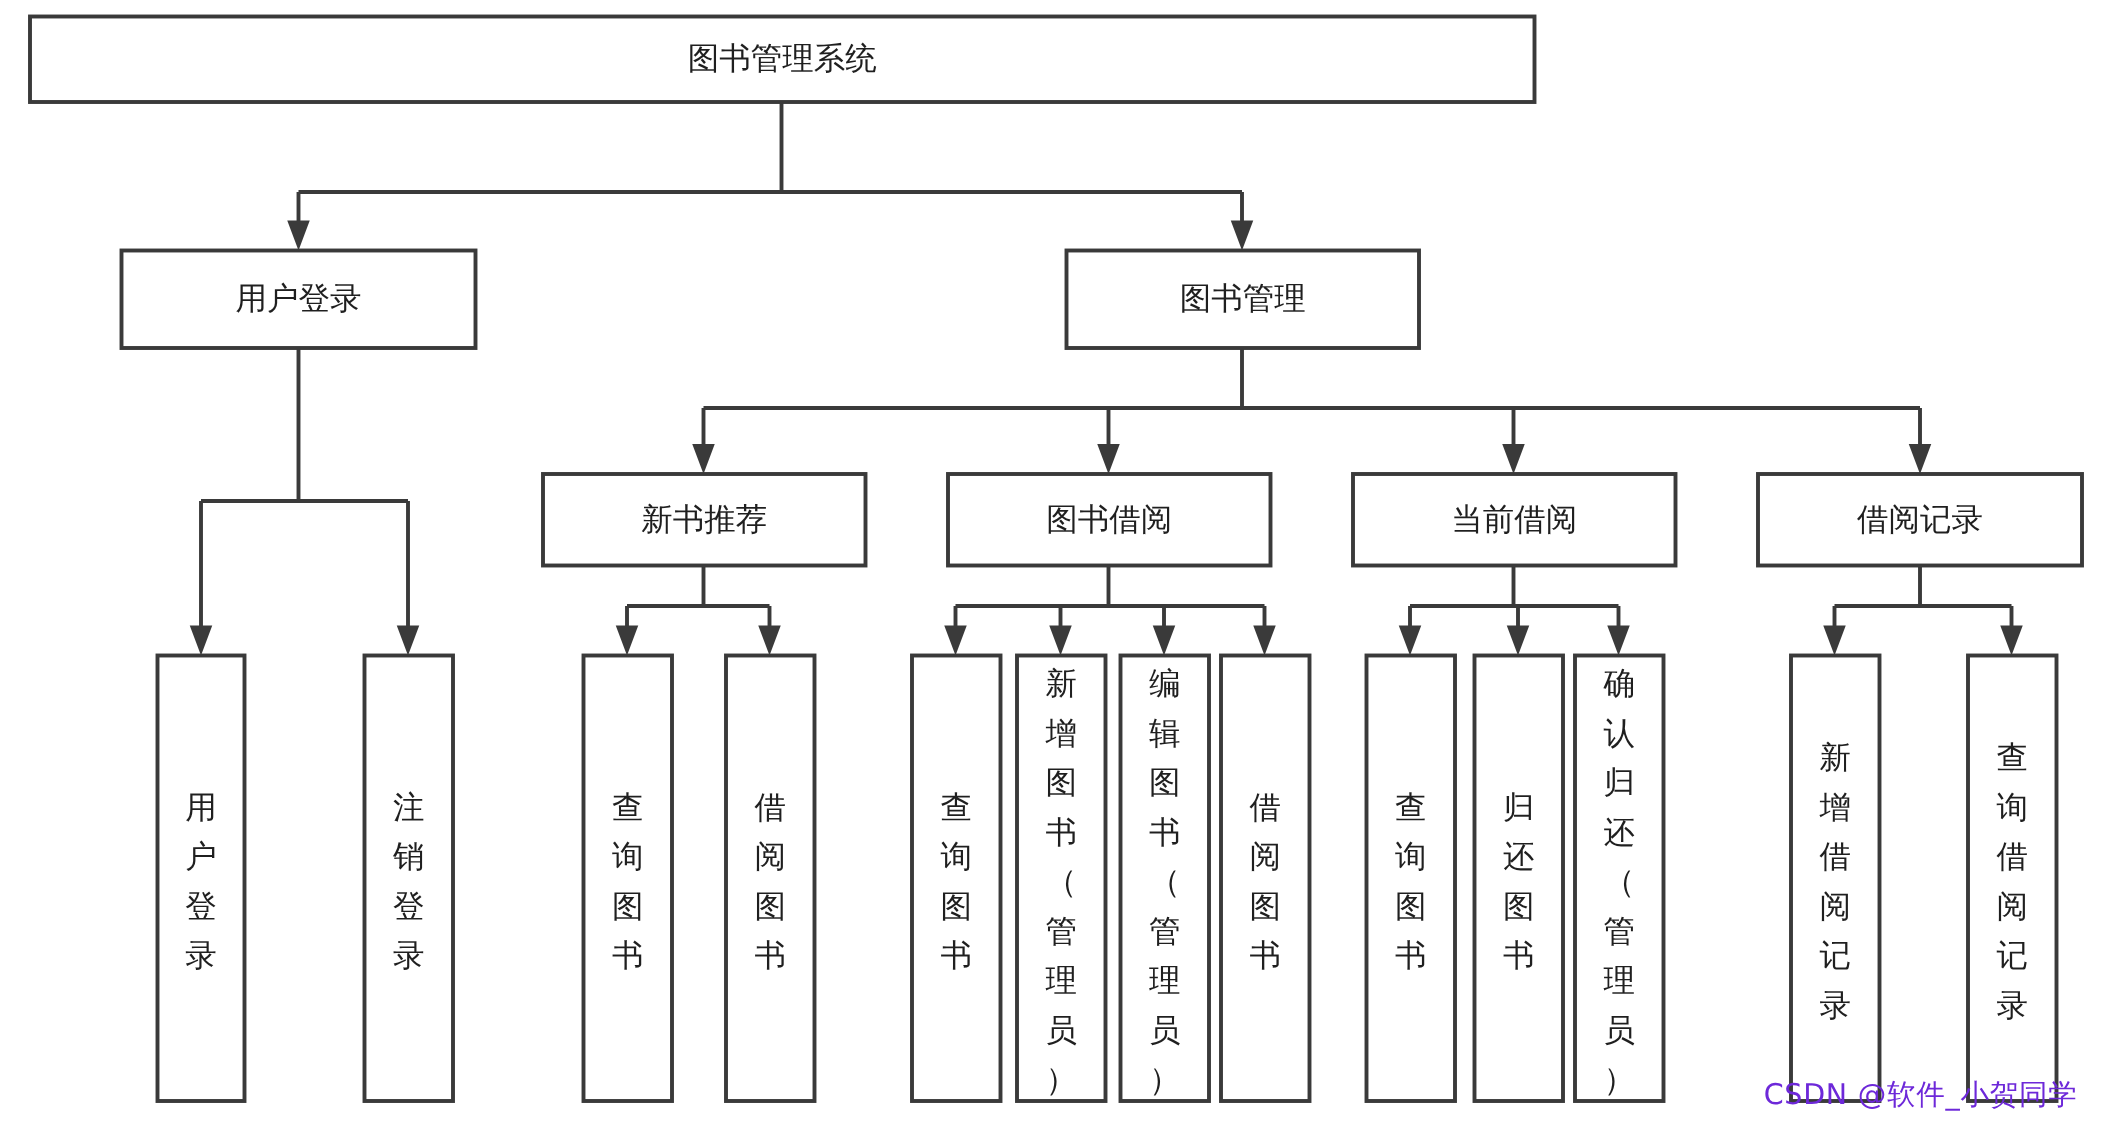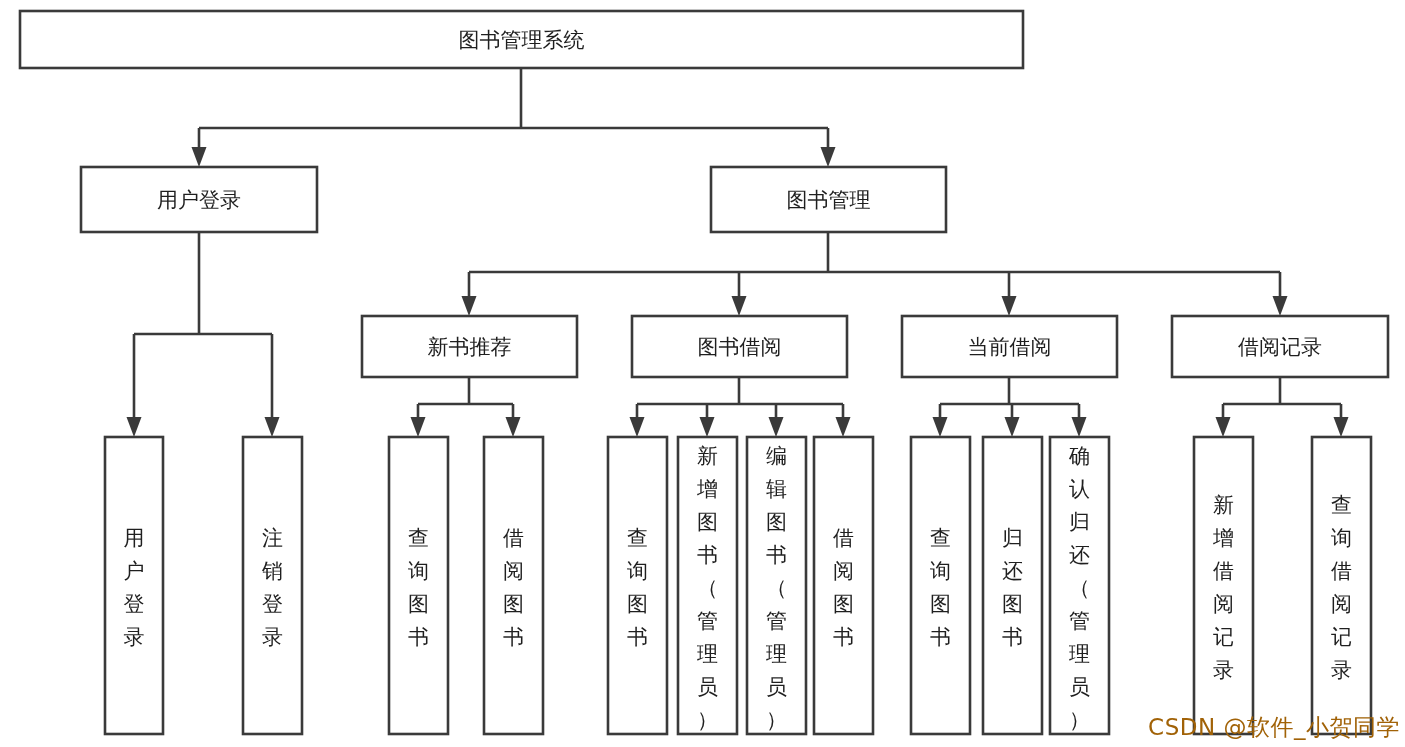--- a/index.html
+++ b/index.html
@@ -43,25 +43,25 @@
     stroke: #3a3a3a;
     stroke-width: 2.6;
     fill: none;
   }
   .arrow-head {
     fill: #3a3a3a;
     stroke: none;
   }
   .watermark {
     position: absolute;
-    right: 5px;
+    right: 20px;
     bottom: 4px;
     font-family: "DejaVu Sans", "Liberation Sans", sans-serif;
-    font-size: 23px;
-    color: #a16207;
+    font-size: 19px;
+    color: #6d28d9;
     letter-spacing: 0.5px;
     white-space: nowrap;
     pointer-events: none;
   }
 </style>
 </head>
 <body>
 
 <svg id="diagram" viewBox="0 0 1405 747" xmlns="http://www.w3.org/2000/svg">
   <g id="connectors-layer">

